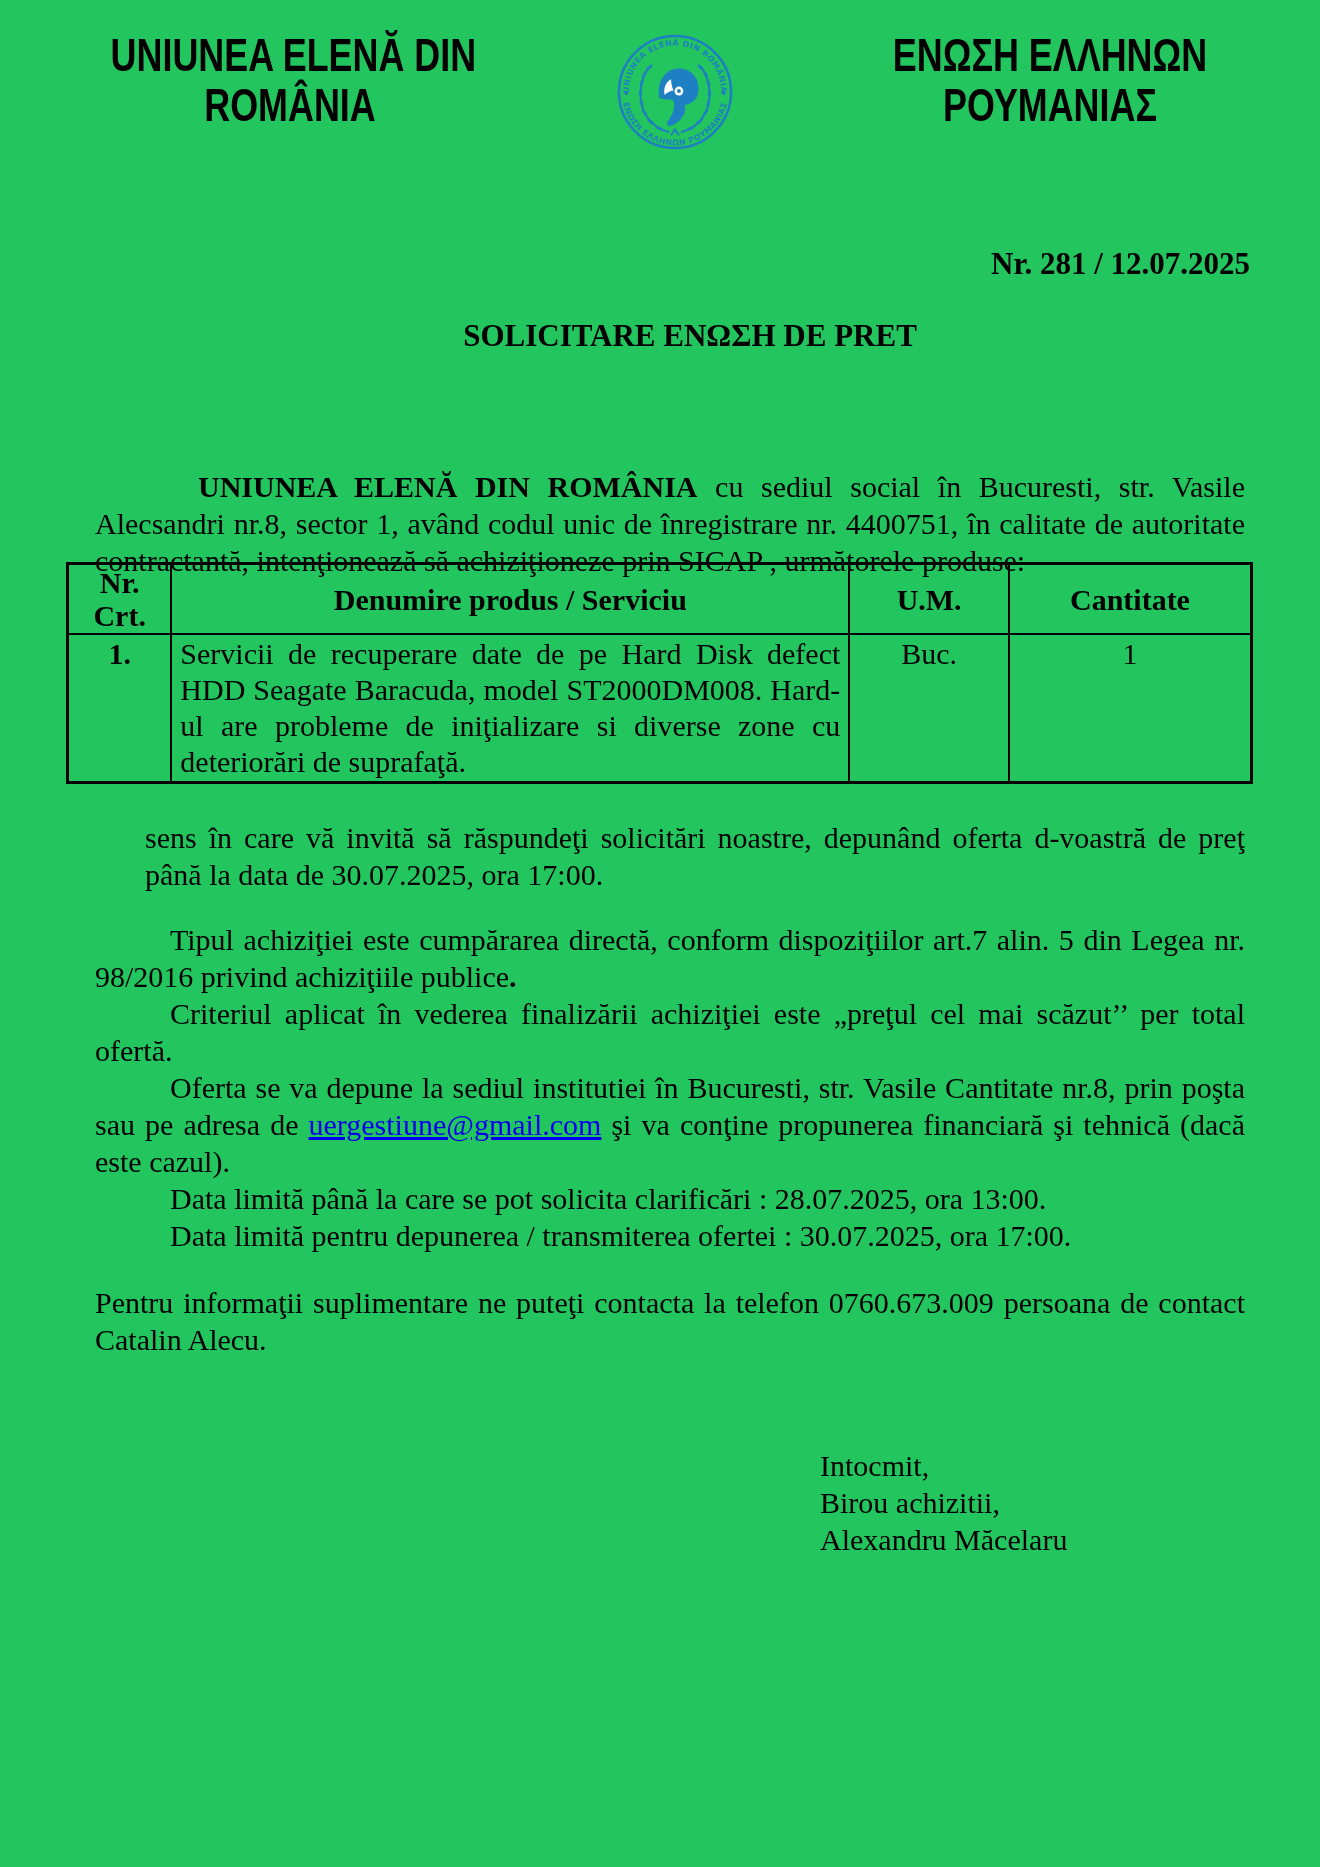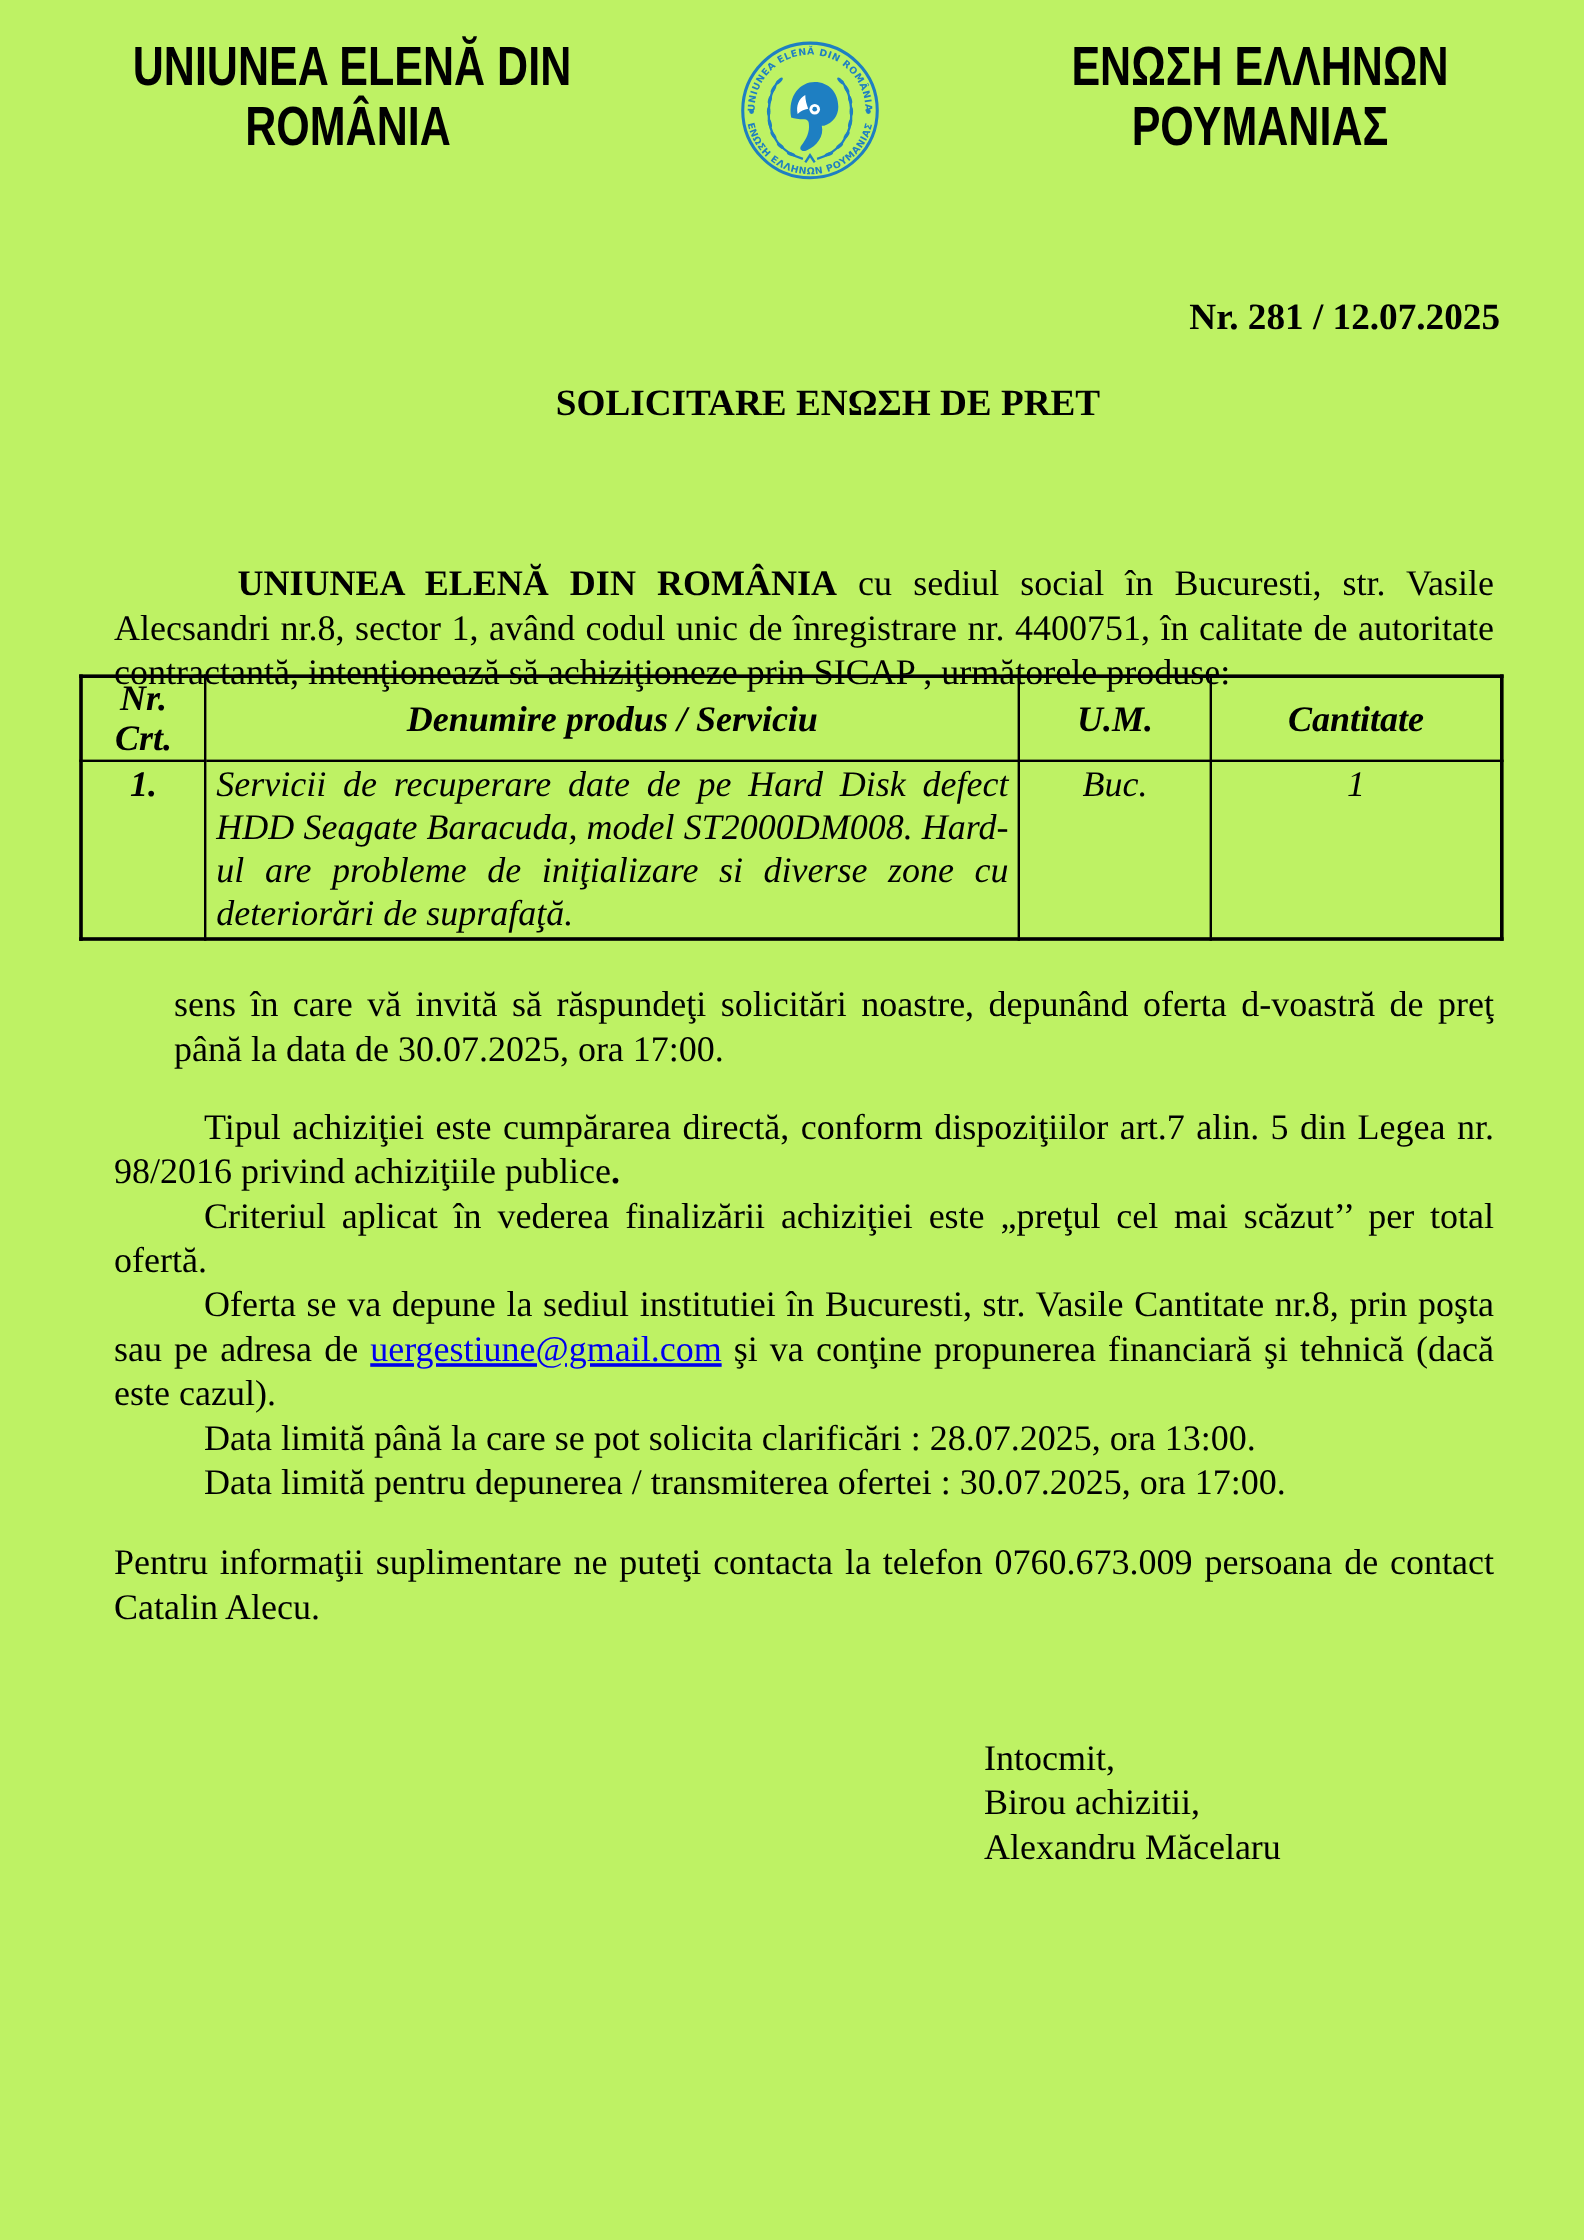--- a/index.html
+++ b/index.html
@@ -3,21 +3,21 @@
 <meta charset="utf-8">
 <style>
   * { margin: 0; padding: 0; box-sizing: border-box; }
   html, body { background: #ffffff; }
   body { font-family: "Liberation Serif", "DejaVu Serif", serif; color: #000; }
 
   .page {
     position: relative;
     width: 1320px;
     height: 1867px;
-    background: #bef264;
+    background: #22c55e;
     overflow: hidden;
   }
 
   
   .org-name {
     position: absolute;
     top: 30px;
     font-family: "Liberation Sans", "DejaVu Sans", sans-serif;
     font-weight: bold;
     font-size: 46px;
@@ -79,21 +79,21 @@
   .offer-table {
     position: absolute;
     top: 562px; left: 66px;
     width: 1187px;
     border-collapse: collapse;
     font-size: 30px;
   }
   .offer-table, .offer-table th, .offer-table td {
     border: 2px solid #000;
   }
-  .offer-table { border-width: 3px; font-style: italic; }
+  .offer-table { border-width: 3px; }
   .offer-table th {
     font-weight: bold;
     text-align: center;
     line-height: 33px;
     padding: 1px 4px;
   }
   .offer-table td {
     vertical-align: top;
     line-height: 36px;
     padding: 1px 8px;

